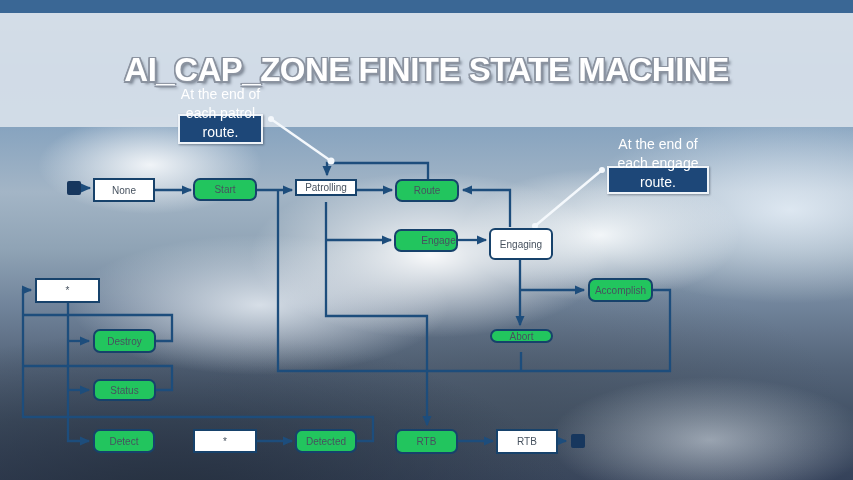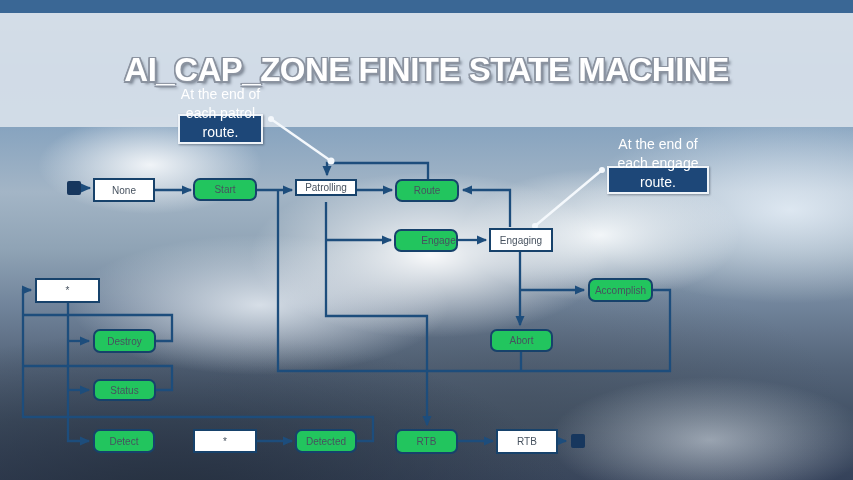--- a/index.html
+++ b/index.html
@@ -114,33 +114,33 @@
     </div>
   <div class="state" style="left:295px;top:179px;width:62px;height:17px;">
       <span>Patrolling</span>
     </div>
   <div class="state rounded" style="left:395px;top:179px;width:64px;height:23px;">
       <span>Route</span>
     </div>
   <div class="state rounded" style="left:394px;top:229px;width:64px;height:23px;padding-left:25px;">
       <span>Engage</span>
     </div>
-  <div class="state" style="left:489px;top:228px;width:64px;height:24px;">
+  <div class="state" style="left:489px;top:228px;width:64px;height:32px;border-radius:6px;">
       <span>Engaging</span>
     </div>
   <div class="state" style="left:35px;top:278px;width:65px;height:25px;">
       <span>*</span>
     </div>
   <div class="state rounded" style="left:588px;top:278px;width:65px;height:24px;">
       <span>Accomplish</span>
     </div>
   <div class="state rounded" style="left:93px;top:329px;width:63px;height:24px;">
       <span>Destroy</span>
     </div>
-  <div class="state rounded" style="left:490px;top:329px;width:63px;height:23px;">
+  <div class="state rounded" style="left:490px;top:329px;width:63px;height:14px;">
       <span>Abort</span>
     </div>
   <div class="state rounded" style="left:93px;top:379px;width:63px;height:22px;">
       <span>Status</span>
     </div>
   <div class="state rounded" style="left:93px;top:429px;width:62px;height:24px;">
       <span>Detect</span>
     </div>
   <div class="state" style="left:193px;top:429px;width:64px;height:24px;">
       <span>*</span>

